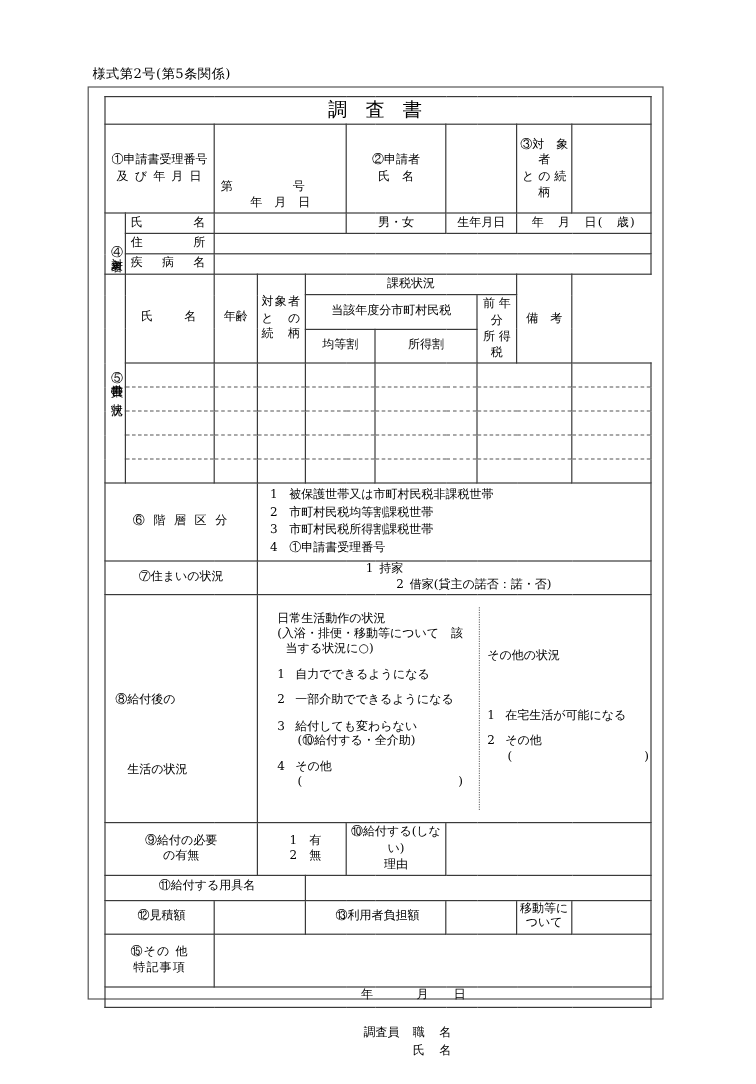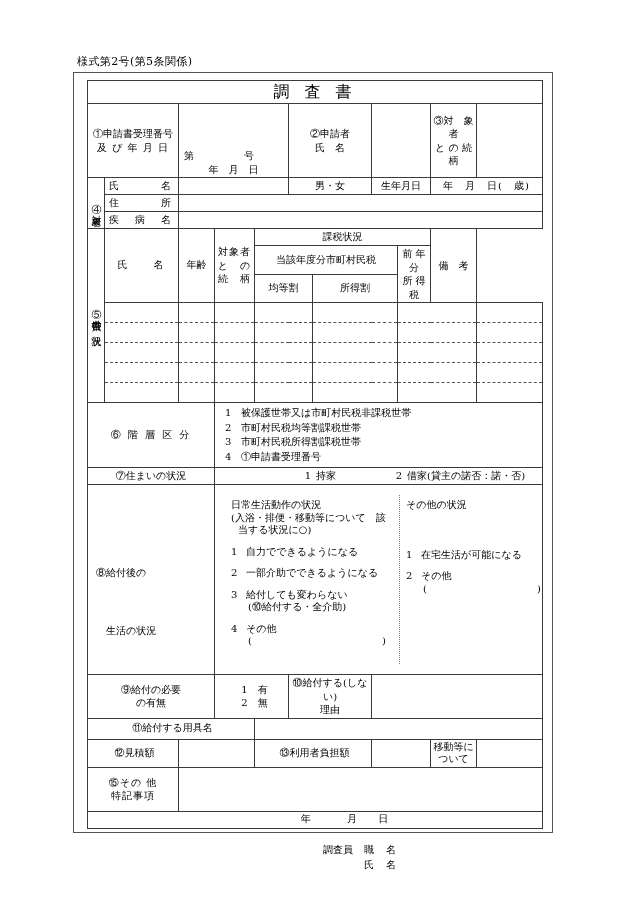--- a/index.html
+++ b/index.html
@@ -102,20 +102,21 @@
     border-right: 1px dotted #777;
     padding: 4px 2px 4px 6px;
     text-align: left;
     box-sizing: border-box;
   }
   .s8-right {
     flex: 1 1 auto;
     padding: 4px 2px 4px 6px;
     text-align: left;
     box-sizing: border-box;
+    margin-top: 31px;
   }
   .opt { margin-top: 9px; white-space: nowrap; }
   .opt-n { display: inline-block; width: 15px; }
   .opt-sub { padding-left: 17px; white-space: nowrap; }
   .opt-paren { padding-left: 17px; white-space: nowrap; }
 
   .kaiso-list { text-align: left; padding: 2px 0 2px 8px; line-height: 1.45; }
   .kaiso-list div { white-space: nowrap; }
   .kaiso-n { display: inline-block; width: 16px; }
 
@@ -125,21 +126,21 @@
     height: 72px;
     position: relative;
   }
   .date-line {
     padding-left: 44px;
     letter-spacing: 0px;
   }
   .date-line span { display: inline-block; }
   .sig {
     position: absolute;
-    left: 224px;
+    left: 204px;
     top: 30px;
     line-height: 1.5;
     white-space: nowrap;
   }
   .sig .lbl { display: inline-block; width: 52px; }
 </style>
 </head>
 <body>
 
 <div id="page-frame"></div>
@@ -290,21 +291,21 @@
         <div><span class="kaiso-n">2</span><span>市町村民税均等割課税世帯</span></div>
         <div><span class="kaiso-n">3</span><span>市町村民税所得割課税世帯</span></div>
         <div><span class="kaiso-n">4</span><span>①申請書受理番号</span></div>
       </div>
     </td>
   </tr>
 
   <tr>
     <td colspan="3">⑦住まいの状況</td>
     <td colspan="8" class="l">
-      <div style="display:flex; padding-left:28px;">
+      <div style="display:flex; padding-left:28px;flex-direction:column;">
         <div style="width:146px; white-space:nowrap">
           <span class="kaiso-n">1</span><span>持家</span>
         </div>
         <div style="white-space:nowrap">
           <span class="kaiso-n">2</span><span>借家(貸主の諾否：諾・否)</span>
         </div>
       </div>
     </td>
   </tr>
 

